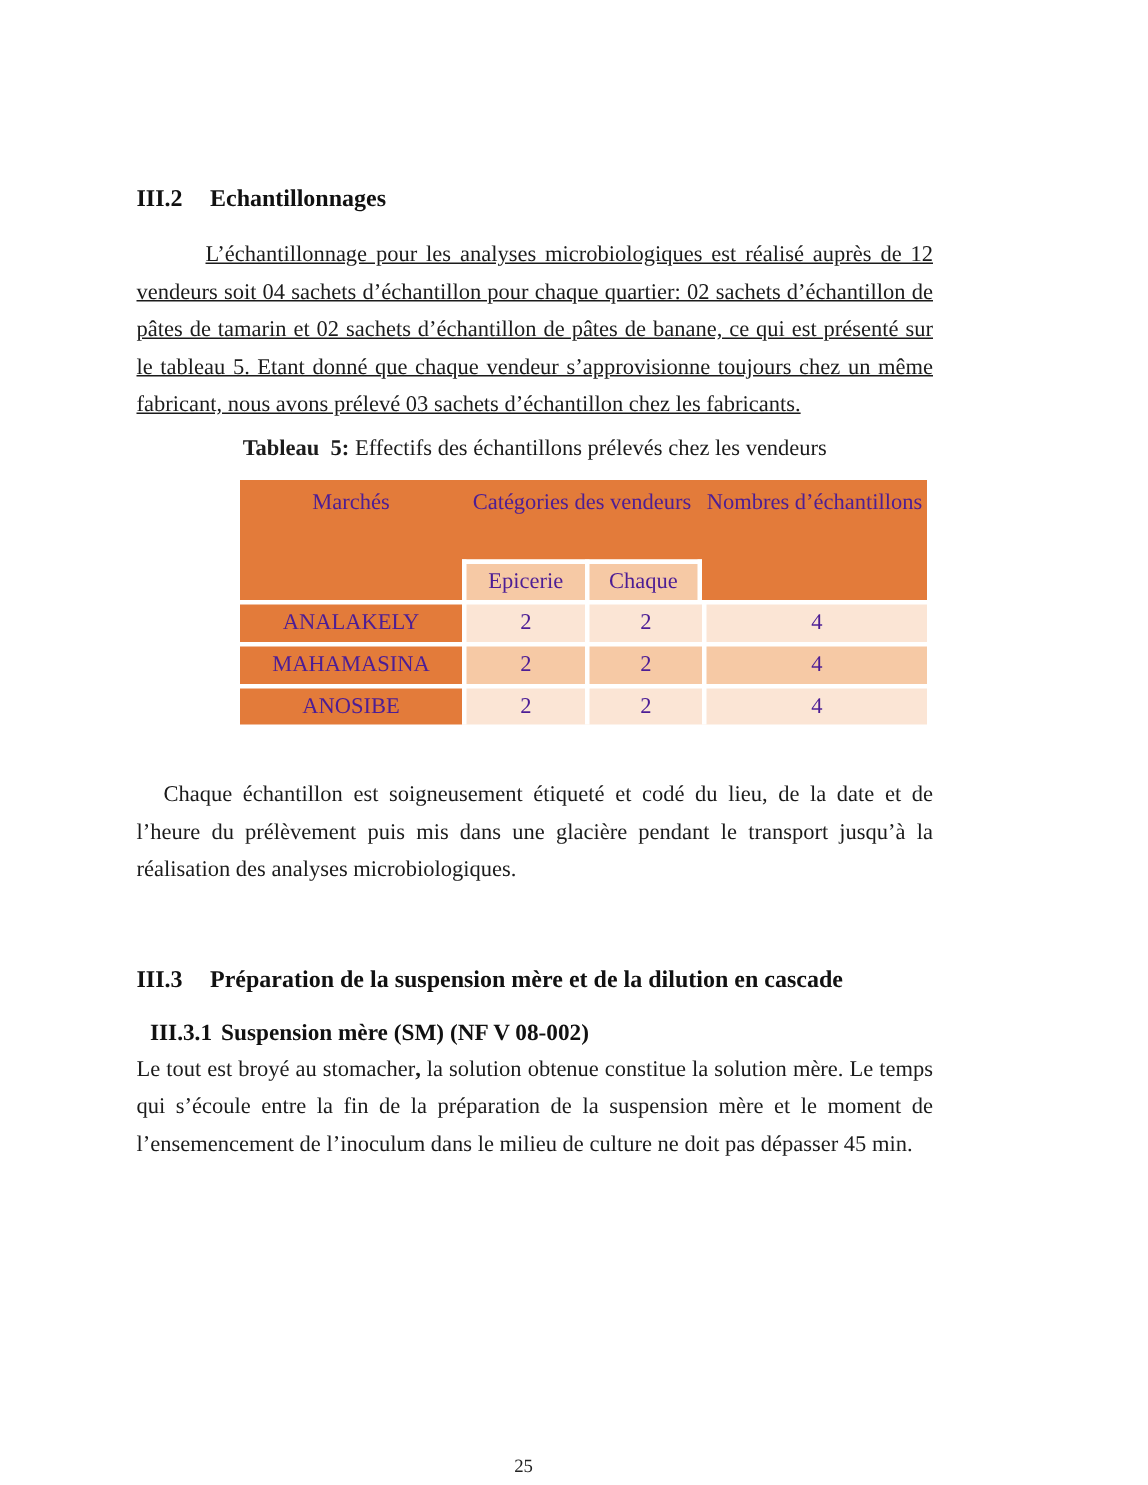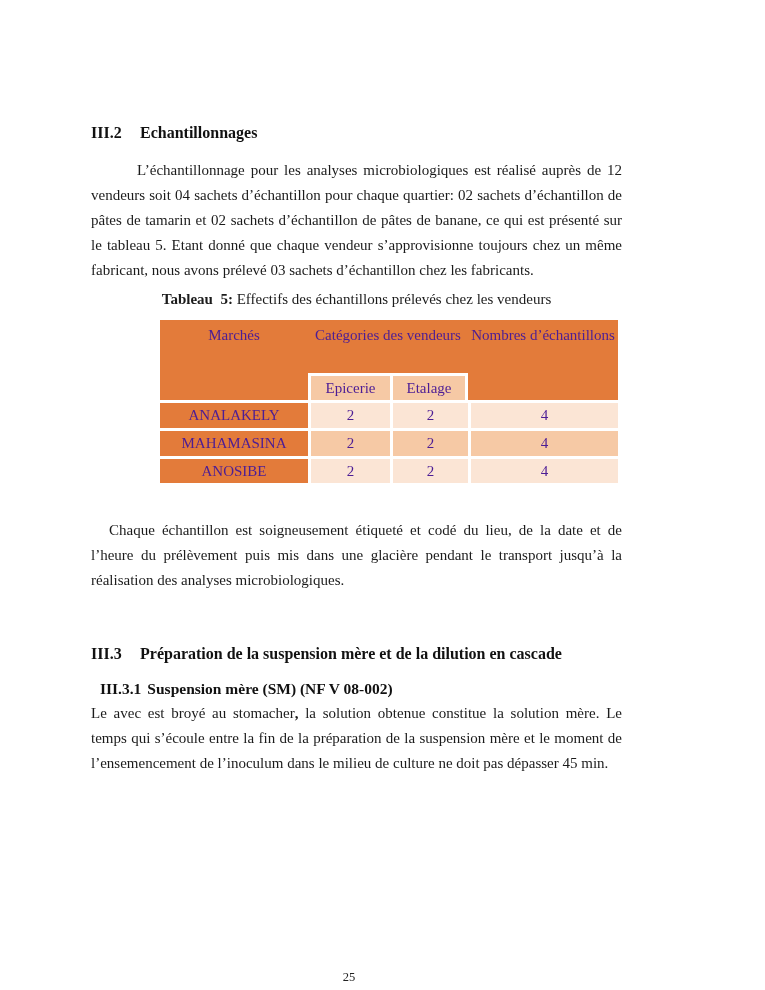--- a/index.html
+++ b/index.html
@@ -27,21 +27,21 @@
 
   p.para {
     font-size: 15px;
     line-height: 25px;
     text-align: justify;
     margin: 0;
     hyphens: none;
   }
   .indent-lg { text-indent: 46px; }
   .indent-sm { text-indent: 18px; }
-  #para-sampling { margin-top: 13px; }
+  #para-sampling { margin-top: 13px; text-decoration: underline; }
   #para-labeling { margin-top: 35px; }
   #para-sm { margin-top: 7px; }
   #para-stomacher { margin-top: 0; }
   #heading-iii3 { margin-top: 48px; font-family: Liberation Serif, serif; }
 
   .caption {
     margin: 4px 0 0 0;
     font-size: 15px;
     line-height: 25px;
     text-align: center;
@@ -100,21 +100,21 @@
 
     <p class="para indent-lg" id="para-sampling">L’échantillonnage pour les analyses microbiologiques est réalisé auprès de 12 vendeurs soit 04 sachets d’échantillon pour chaque quartier: 02 sachets d’échantillon de pâtes de tamarin et 02 sachets d’échantillon de pâtes de banane, ce qui est présenté sur le tableau 5. Etant donné que chaque vendeur s’approvisionne toujours chez un même fabricant, nous avons prélevé 03 sachets d’échantillon chez les fabricants.</p>
 
     <p class="caption"><strong>Tableau&nbsp; 5:</strong><span> Effectifs des échantillons prélevés chez les vendeurs</span></p>
 
     <div class="tbl">
       <div class="cell-orange hdr-span c-marches">Marchés</div>
       <div class="cell-orange hdr-span c-cat">Catégories des vendeurs</div>
       <div class="cell-orange hdr-span c-nombres">Nombres d’échantillons</div>
       <div class="cell-medium cell-center c-epicerie bt bl">Epicerie</div>
-      <div class="cell-medium cell-center c-etalage bt bl br">Etalage</div>
+      <div class="cell-medium cell-center c-etalage bt bl br">Chaque</div>
 
       <div class="cell-orange cell-center bt">ANALAKELY</div>
       <div class="cell-light cell-center bt bl">2</div>
       <div class="cell-light cell-center bt bl">2</div>
       <div class="cell-light cell-center bt bl">4</div>
 
       <div class="cell-orange cell-center bt">MAHAMASINA</div>
       <div class="cell-medium cell-center bt bl">2</div>
       <div class="cell-medium cell-center bt bl">2</div>
       <div class="cell-medium cell-center bt bl">4</div>
@@ -125,18 +125,18 @@
       <div class="cell-light cell-center bt bl">4</div>
     </div>
 
     <p class="para indent-sm" id="para-labeling">Chaque échantillon est soigneusement étiqueté et codé du lieu, de la date et de l’heure du prélèvement puis mis dans une glacière pendant le transport jusqu’à la réalisation des analyses microbiologiques.</p>
 
     <h2 class="heading" id="heading-iii3"><span class="hnum">III.3</span><span>Préparation de la suspension mère et de la dilution en cascade</span></h2>
 
     <h3 class="heading h-sub"><span class="hnum">III.3.1</span><span>Suspension mère (SM) (NF V 08-002)</span></h3>
 
 
-    <p class="para" id="para-stomacher"><span>Le avec est broyé au stomacher</span><strong>,</strong><span> la solution obtenue constitue la solution mère. Le temps qui s’écoule entre la fin de la préparation de la suspension mère et le moment de l’ensemencement de l’inoculum dans le milieu de culture ne doit pas dépasser 45 min.</span></p>
+    <p class="para" id="para-stomacher"><span>Le tout est broyé au stomacher</span><strong>,</strong><span> la solution obtenue constitue la solution mère. Le temps qui s’écoule entre la fin de la préparation de la suspension mère et le moment de l’ensemencement de l’inoculum dans le milieu de culture ne doit pas dépasser 45 min.</span></p>
 
   </div>
 
   <div class="pagenum">25</div>
 </div>
 
 </body></html>

